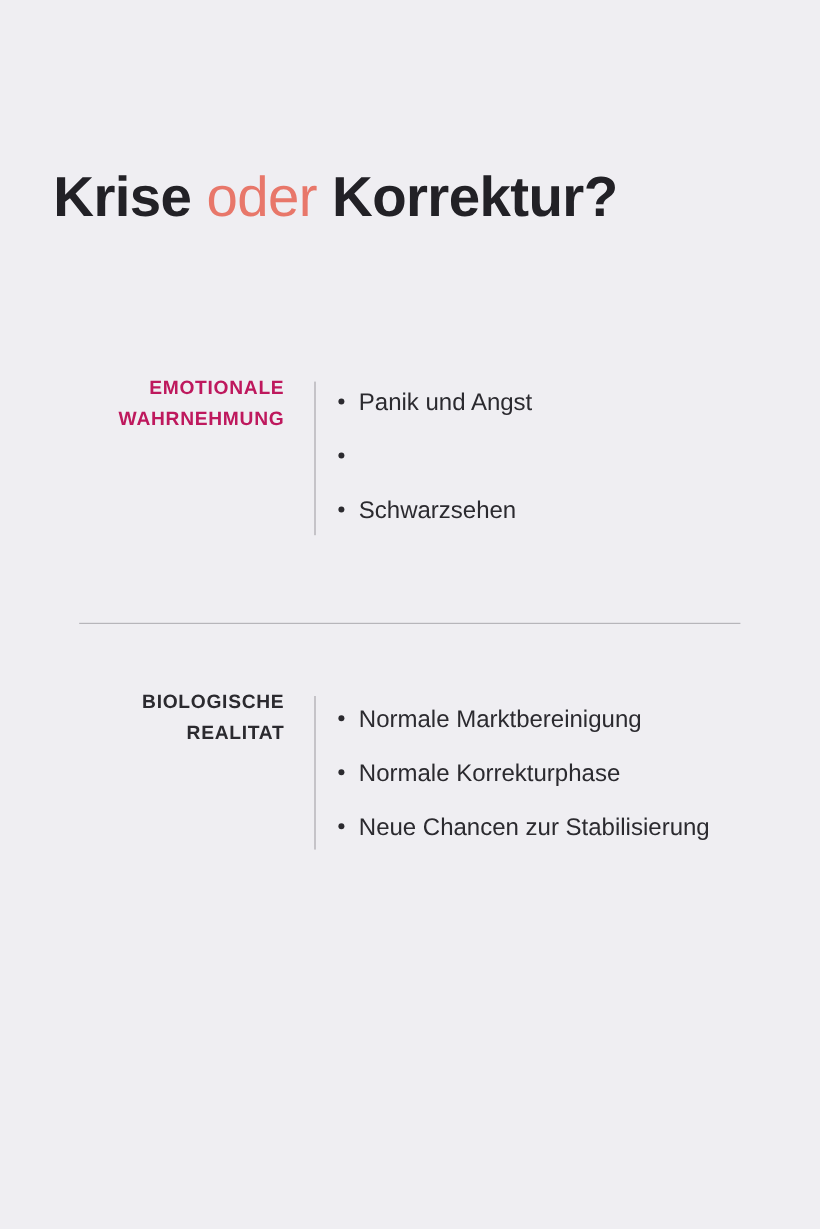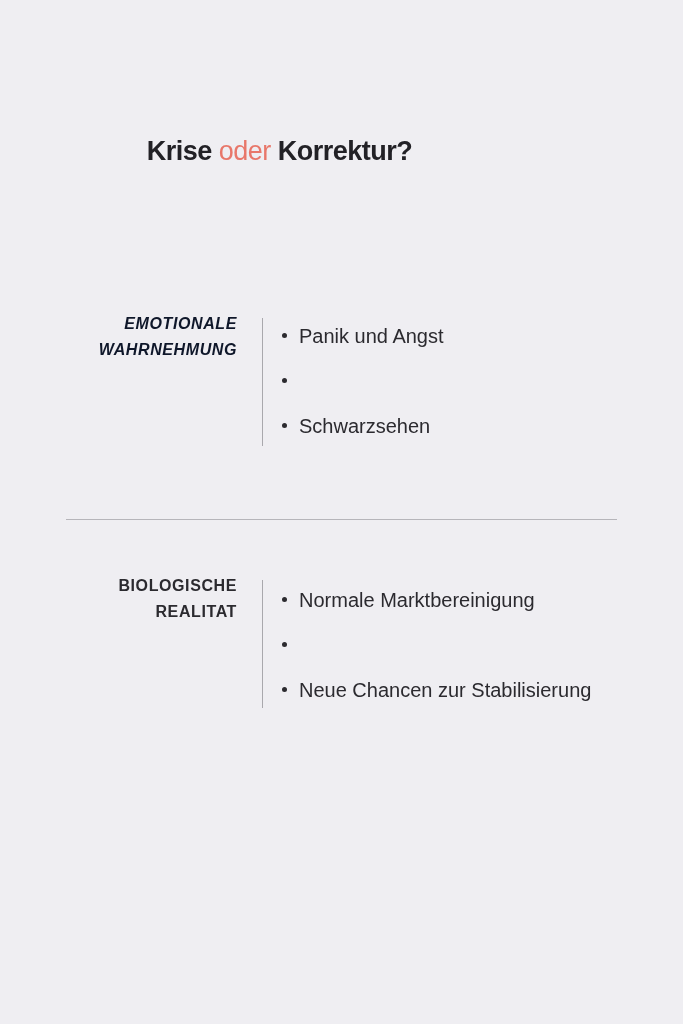--- a/index.html
+++ b/index.html
@@ -7,32 +7,32 @@
       width: 683px; height: 1024px;
       background: #efeef2;
       font-family: "Liberation Sans", "DejaVu Sans", sans-serif;
       color: #26252a;
       position: relative;
       overflow: hidden;
     }
     .title {
       position: absolute; top: 136px; left: 0; width: 559px;
       text-align: center;
-      font-size: 27px; letter-spacing: -0.5px;
+      font-size: 47px; letter-spacing: -0.5px;
     }
     .title .strong { font-weight: bold; color: #222126; }
     .title .accent { color: #e8776a; font-weight: normal; }
 
     .section { position: absolute; left: 0; width: 683px; }
     .section .label {
       position: absolute; right: 446px; text-align: right;
       font-weight: bold; font-size: 16px; line-height: 26px;
       letter-spacing: 0.6px; text-transform: uppercase;
     }
-    .section .label.emotional { color: #0f172a; font-style: italic; }
+    .section .label.emotional { color: #be185d; }
     .section .label.biological { color: #2b2a2f; }
     .section .vline {
       position: absolute; left: 262px; width: 1px; background: #a9a8ad;
     }
     .section ul {
       position: absolute; left: 282px; top: 0; margin: 0; padding: 0; list-style: none;
     }
     .section li {
       font-size: 20px; line-height: 45px; height: 45px; color: #2b2a2f;
       white-space: nowrap;
@@ -73,16 +73,16 @@
 <div class="divider"></div>
 
 <div class="section" style="top:578px;">
   <div class="label biological" style="top:-5px;">
     <div>BIOLOGISCHE</div>
     <div>REALITAT</div>
   </div>
   <div class="vline" style="top:2px; height:128px;"></div>
   <ul>
     <li><span class="dot"></span><span>Normale Marktbereinigung</span></li>
-    <li><span class="dot"></span></li>
+    <li><span class="dot"></span><span>Normale Korrekturphase</span></li>
     <li><span class="dot"></span><span>Neue Chancen zur Stabilisierung</span></li>
   </ul>
 </div>
 
 </body></html>

